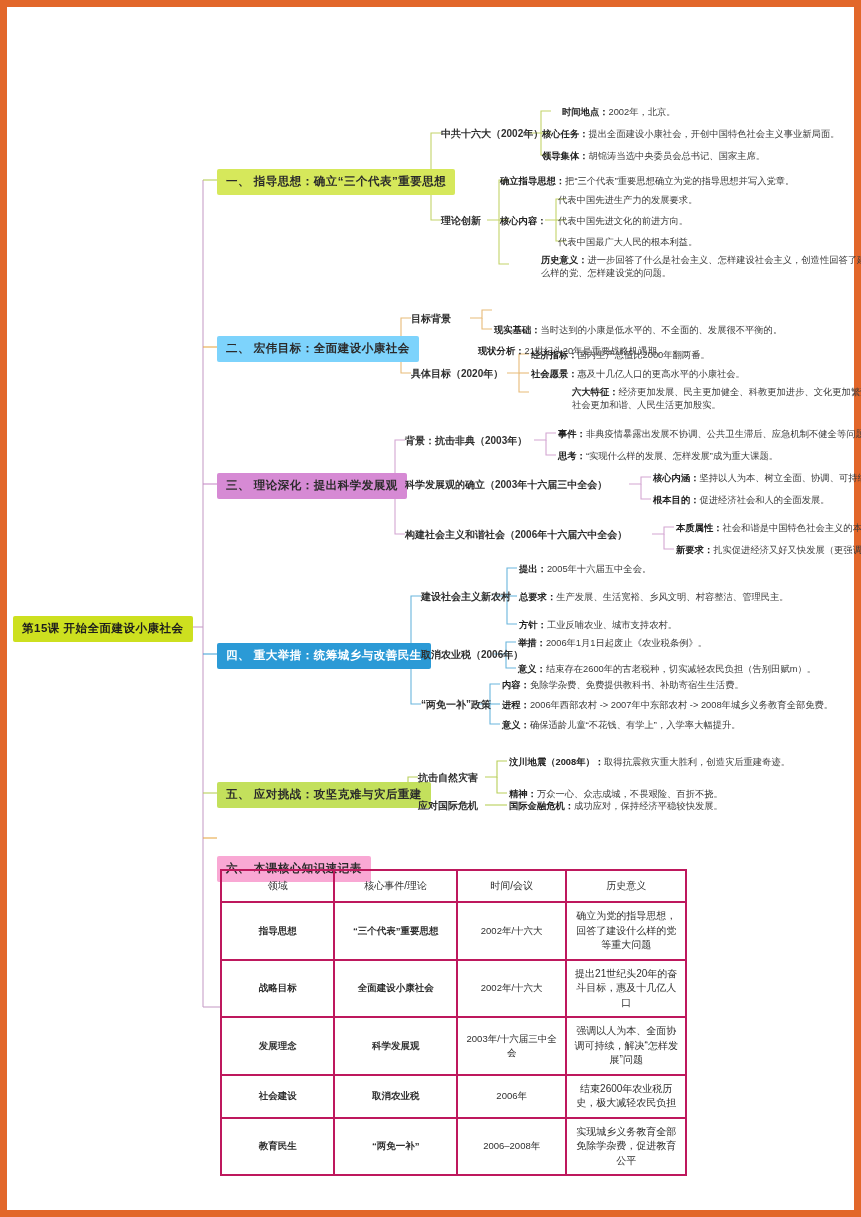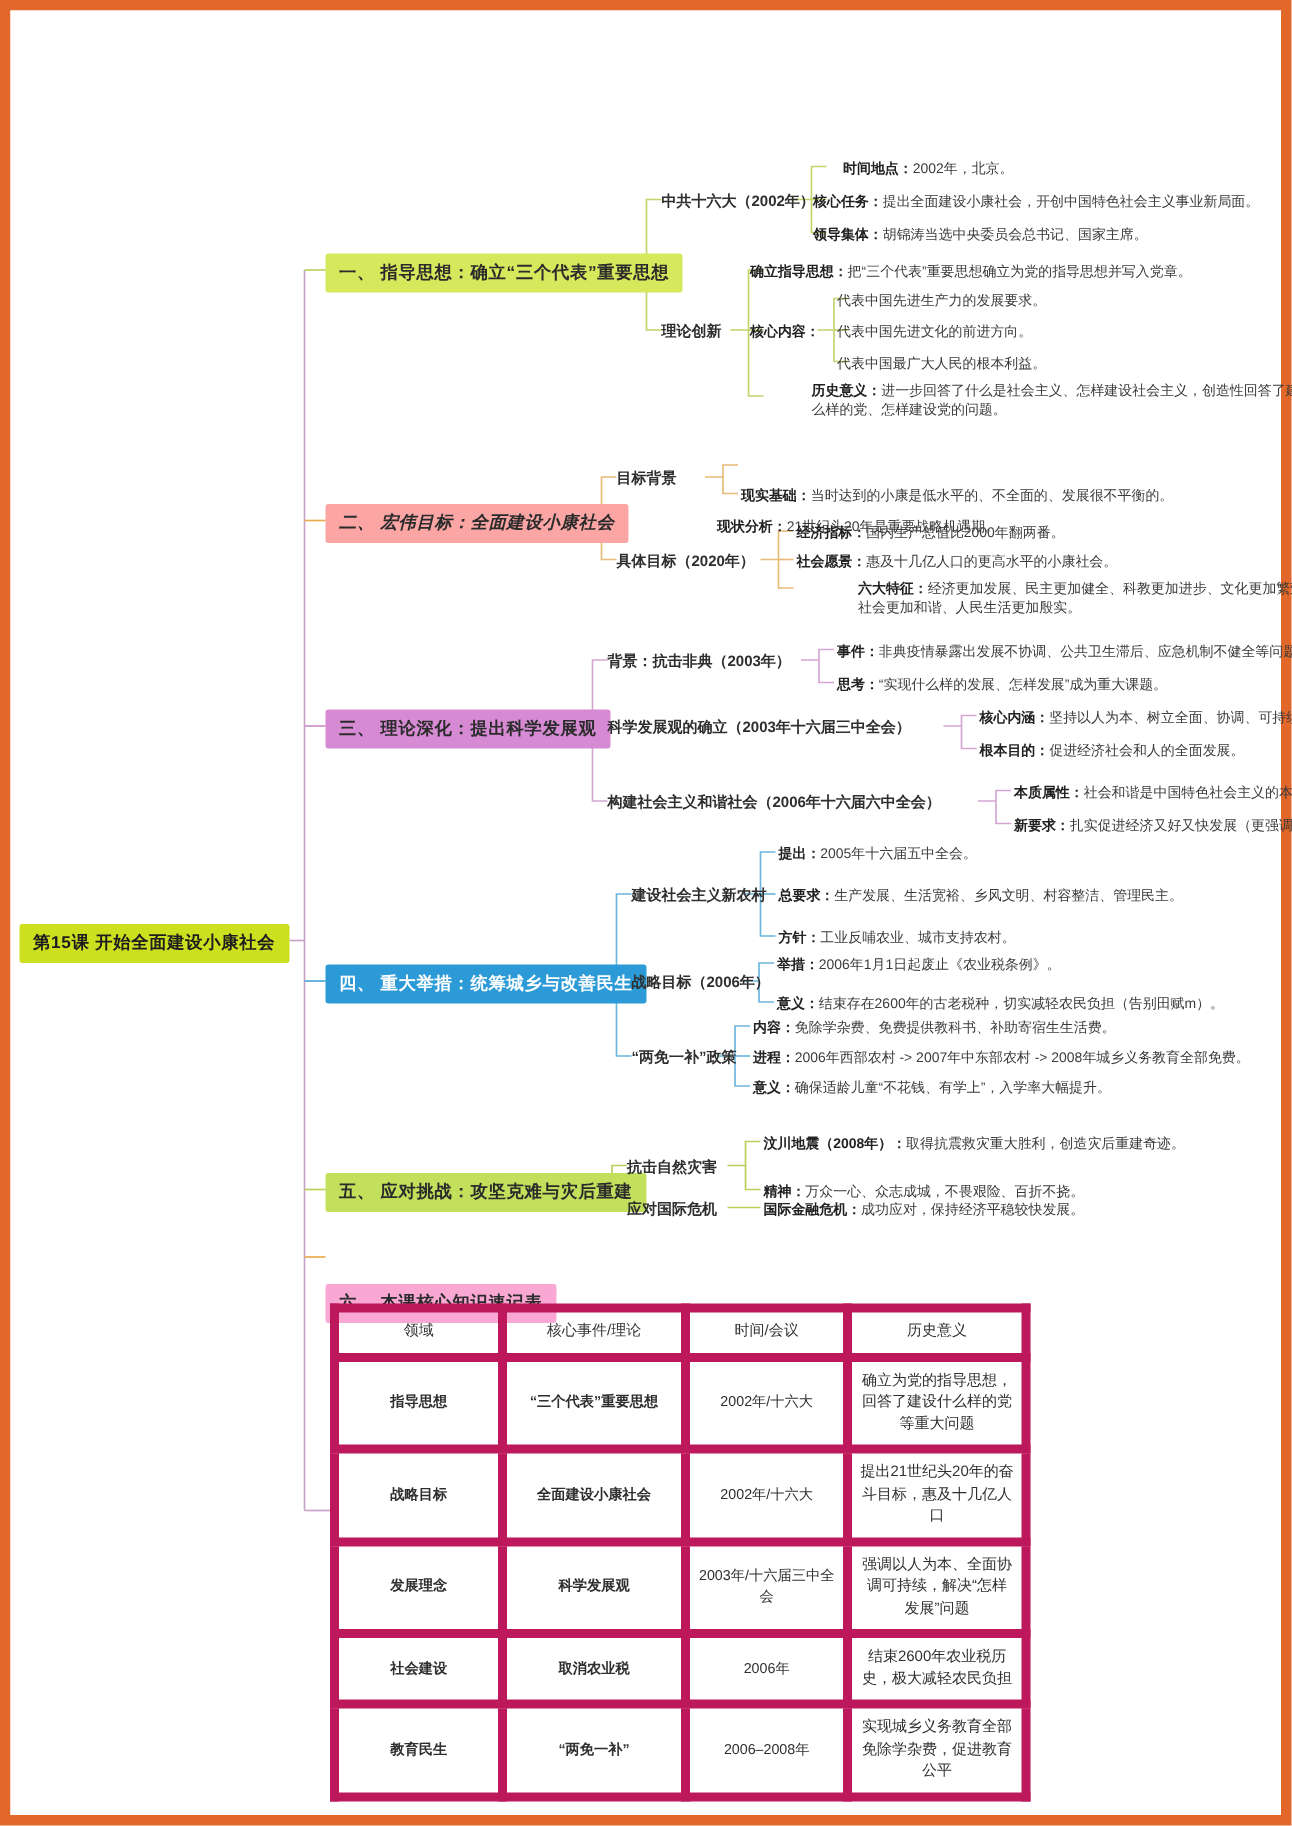--- a/index.html
+++ b/index.html
@@ -31,21 +31,21 @@
     padding: 5px 9px 6px 9px;
     font-weight: bold;
     font-size: 11.5px;
     color: #2b2b2b;
     letter-spacing: .5px;
     border-radius: 2px;
     white-space: nowrap;
   }
   .root      { background: #cde01f; color:#1d1d1d; font-size:11.5px; }
   .sec1      { background: #d6e85b; }
-  .sec2      { background: #fca5a5; font-style: italic; }
+  .sec2      { background: #7dd3fc; }
   .sec3      { background: #d68ad4; }
   .sec4      { background: #2b9ad6; color:#ffffff; }
   .sec5      { background: #c3e05c; }
   .sec6      { background: #f9a8d4; margin-top: 29px; }
 
   .lvl2 {
     position:absolute;
     font-size: 10px;
     font-weight: bold;
     color: #2f2f2f;
@@ -65,21 +65,21 @@
 
   
   #tablewrap { position: absolute; left: 213px; top: 862px; }
   table.kt {
     border-collapse: collapse;
     width: 467px;
     font-size: 9.5px;
     color: #2f2f2f;
   }
   table.kt th, table.kt td {
-    border: 6px solid #be185d;
+    border: 2px solid #be185d;
     text-align: center;
     vertical-align: middle;
     padding: 6px 5px;
     line-height: 1.45;
   }
   table.kt th { font-weight: normal; font-size:10px; color:#333; height: 32px;}
   table.kt td.dom { font-weight: bold; }
   table.kt td.core { font-weight: bold; }
   table.kt td.sig { font-size: 10px; }
   table.kt col.c1 { width: 114px; }
@@ -242,21 +242,21 @@
     <div class="lvl3" style="left:512px; top:556px;">
       <b>提出：</b><span>2005年十六届五中全会。</span>
     </div>
     <div class="lvl3" style="left:512px; top:584px;">
       <b>总要求：</b><span>生产发展、生活宽裕、乡风文明、村容整洁、管理民主。</span>
     </div>
     <div class="lvl3" style="left:512px; top:612px;">
       <b>方针：</b><span>工业反哺农业、城市支持农村。</span>
     </div>
 
-    <div class="lvl2" style="left:414px; top:641px;">战略目标（2006年）</div>
+    <div class="lvl2" style="left:414px; top:641px;">取消农业税（2006年）</div>
     <div class="lvl3" style="left:511px; top:630px;">
       <b>举措：</b><span>2006年1月1日起废止《农业税条例》。</span>
     </div>
     <div class="lvl3" style="left:511px; top:656px;">
       <b>意义：</b><span>结束存在2600年的古老税种，切实减轻农民负担（告别田赋m）。</span>
     </div>
 
     <div class="lvl2" style="left:414px; top:691px;">“两免一补”政策</div>
     <div class="lvl3" style="left:495px; top:672px;">
       <b>内容：</b><span>免除学杂费、免费提供教科书、补助寄宿生生活费。</span>

